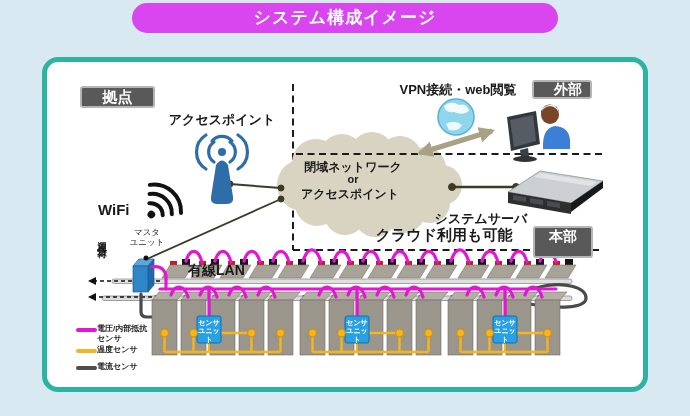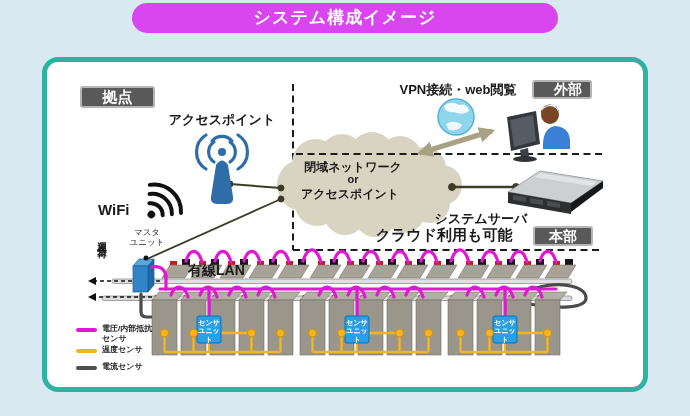--- a/index.html
+++ b/index.html
@@ -21,39 +21,39 @@
   }
   #diagram-svg{left:0;top:0;z-index:2;}
   .txt{z-index:3;color:#1a1a1a;font-weight:bold;text-align:center;}
   .ctr{transform:translateX(-50%);}
   .tag{
     background:#595959;color:#fff;border:2px solid #b5b5b5;border-radius:3px;
     text-align:center;font-weight:bold;box-sizing:border-box;z-index:3;
   }
   #tag-site{left:80px;top:86px;width:75px;height:22px;font-size:15px;line-height:18px;}
   #tag-external{left:532px;top:80px;width:60px;height:19px;font-size:14px;line-height:15px;padding-left:12px;}
-  #tag-hq{left:533px;top:226px;width:60px;height:20px;font-size:14px;line-height:16px;}
+  #tag-hq{left:533px;top:226px;width:60px;height:32px;font-size:14px;line-height:16px;}
   #lbl-ap{left:222px;top:111px;font-size:13px;}
   #lbl-wifi{left:98px;top:201px;font-size:15px;}
   #lbl-vpn{left:458px;top:81px;font-size:13px;}
   #lbl-lan{left:188px;top:242px;font-size:14px;margin-top:20px;}
   #lbl-master{left:147px;top:228px;font-size:8.5px;line-height:1.15;text-align:center;font-weight:normal;}
   #lbl-opload{left:95px;top:234px;font-size:9.5px;writing-mode:vertical-rl;letter-spacing:2px;}
   #cloud-l1{left:353px;top:159px;font-size:12px;}
   #cloud-l2{left:353px;top:173px;font-size:11px;}
   #cloud-l3{left:350px;top:186px;font-size:12px;}
   #lbl-server{left:481px;top:210px;font-size:13px;}
   #lbl-servernote{left:444px;top:226px;font-size:15px;}
   .sensor-lbl{
     width:24px;top:319px;font-size:7px;line-height:1.2;color:#fff;font-weight:bold;
     text-align:center;z-index:3;
   }
   .lrow{display:flex;align-items:flex-start;z-index:3;left:76px;}
   .lswatch{width:21px;height:3.5px;border-radius:2px;margin-top:4px;flex:none;}
-  .llabel{font-size:8px;line-height:1.2;color:#222;font-weight:bold;margin-left:5px;}
+  .llabel{font-size:8px;line-height:1.2;color:#222;font-weight:bold;}
 </style>
 </head>
 <body>
 
 <div id="title-banner" class="abs">システム構成イメージ</div>
 <div id="panel" class="abs"></div>
 
 <svg id="diagram-svg" class="abs" width="690" height="416" viewBox="0 0 690 416">
   <defs>
     <g id="bback">

